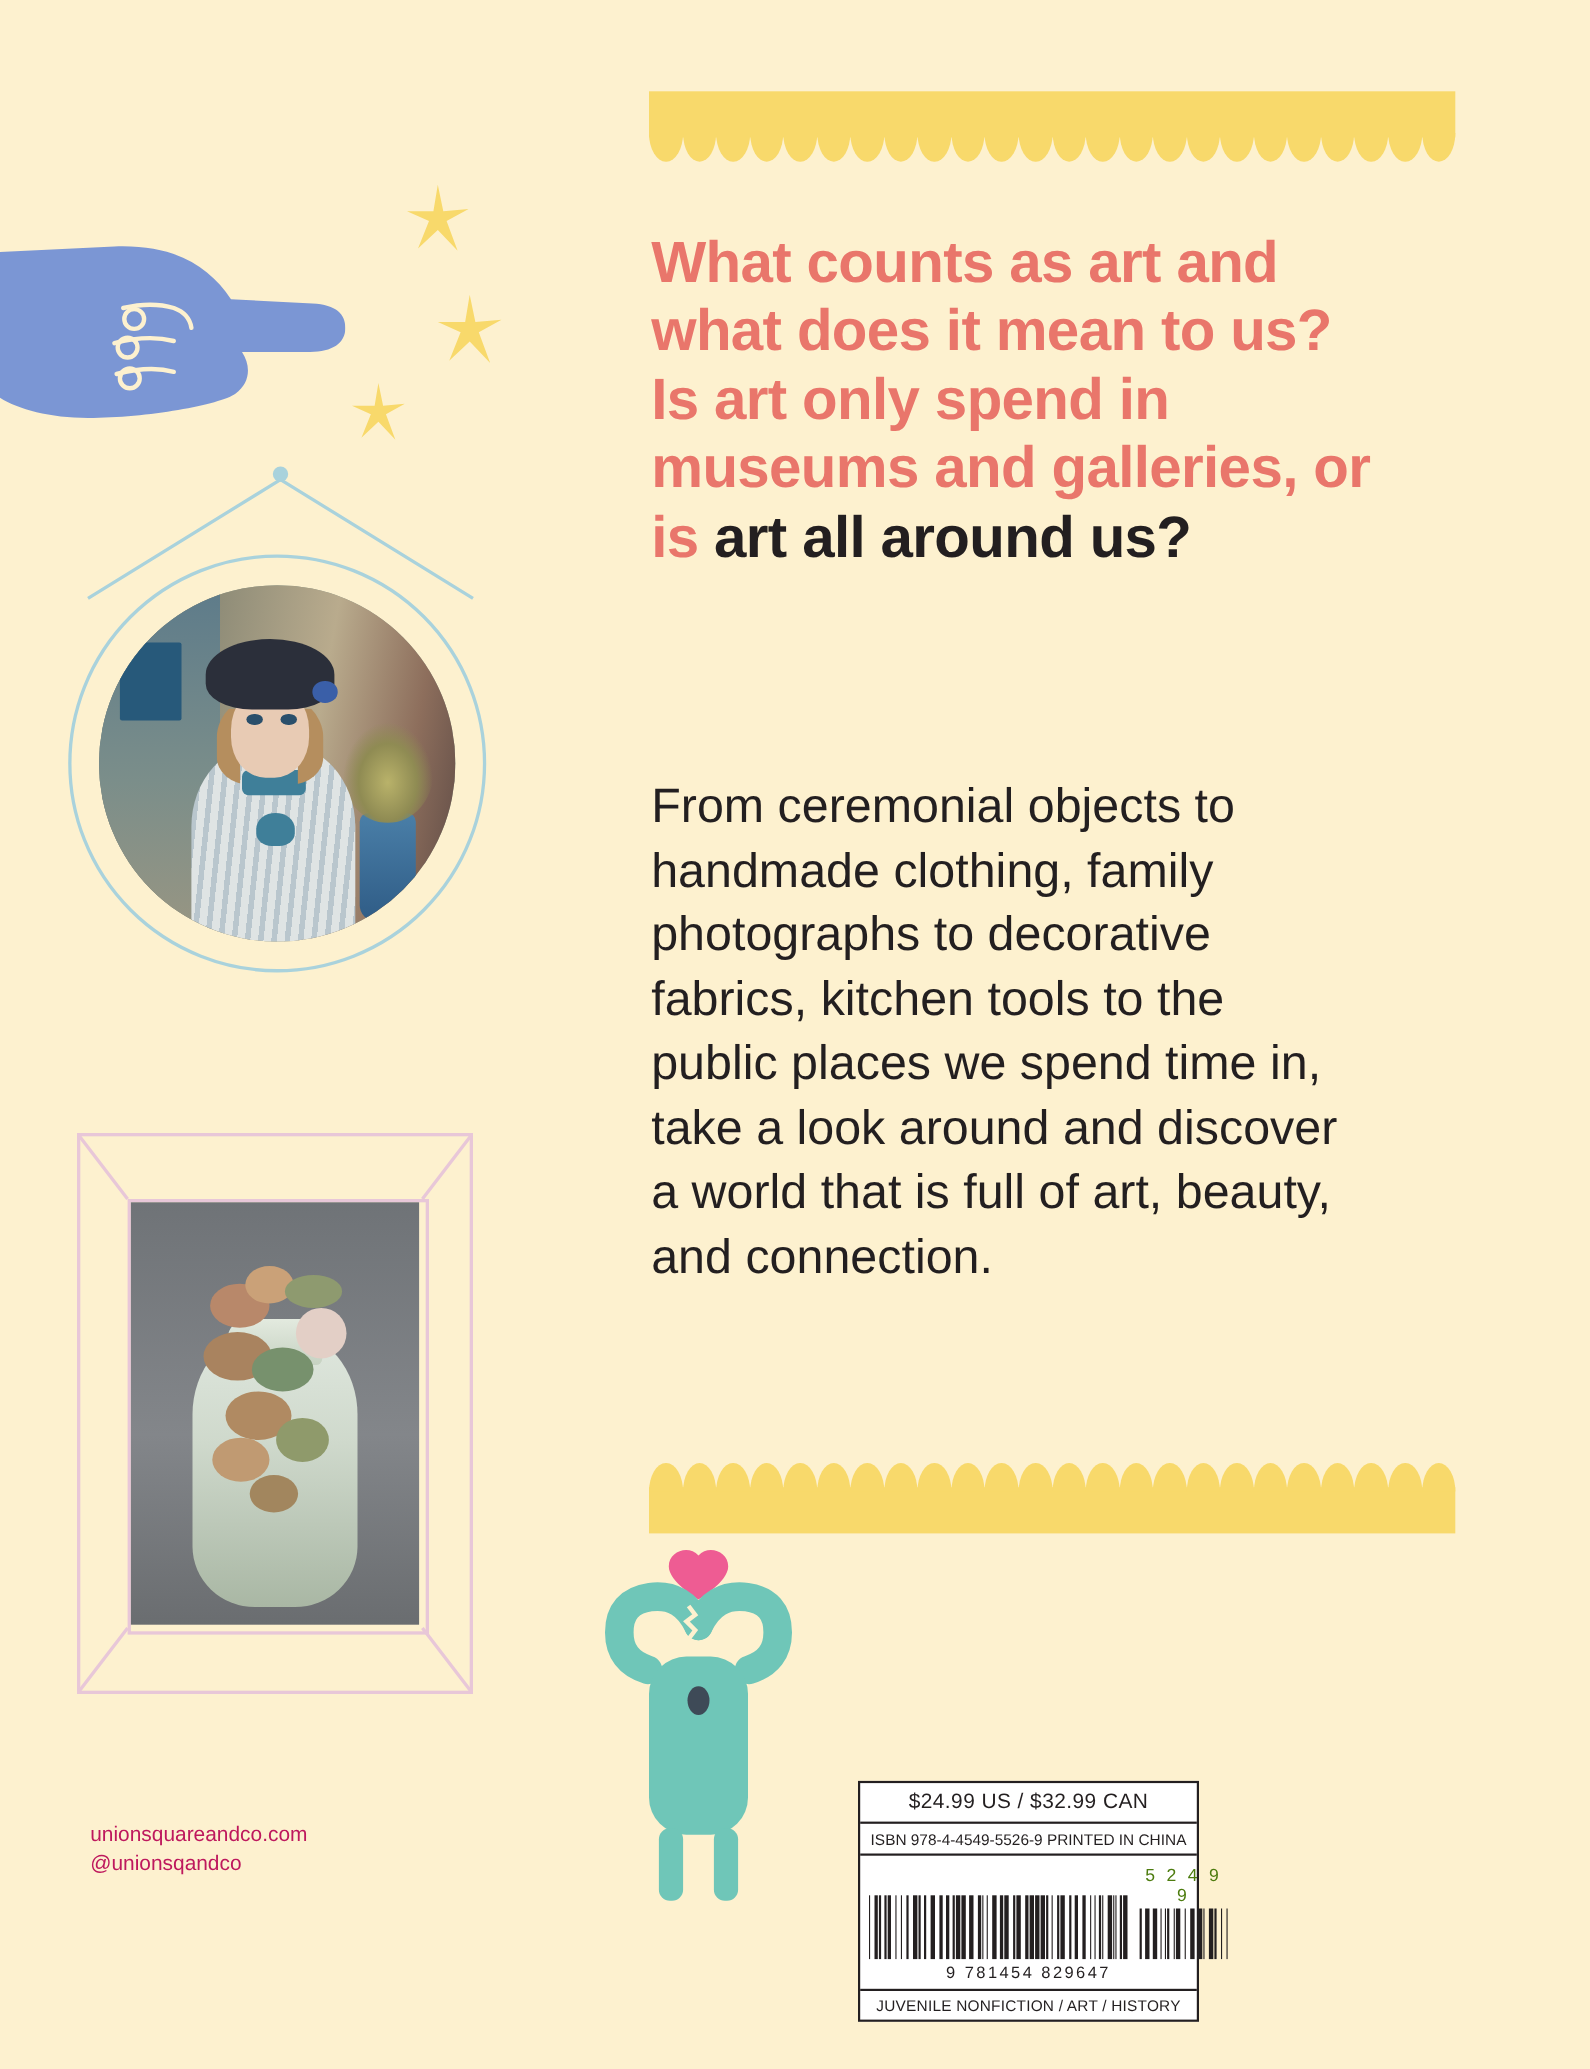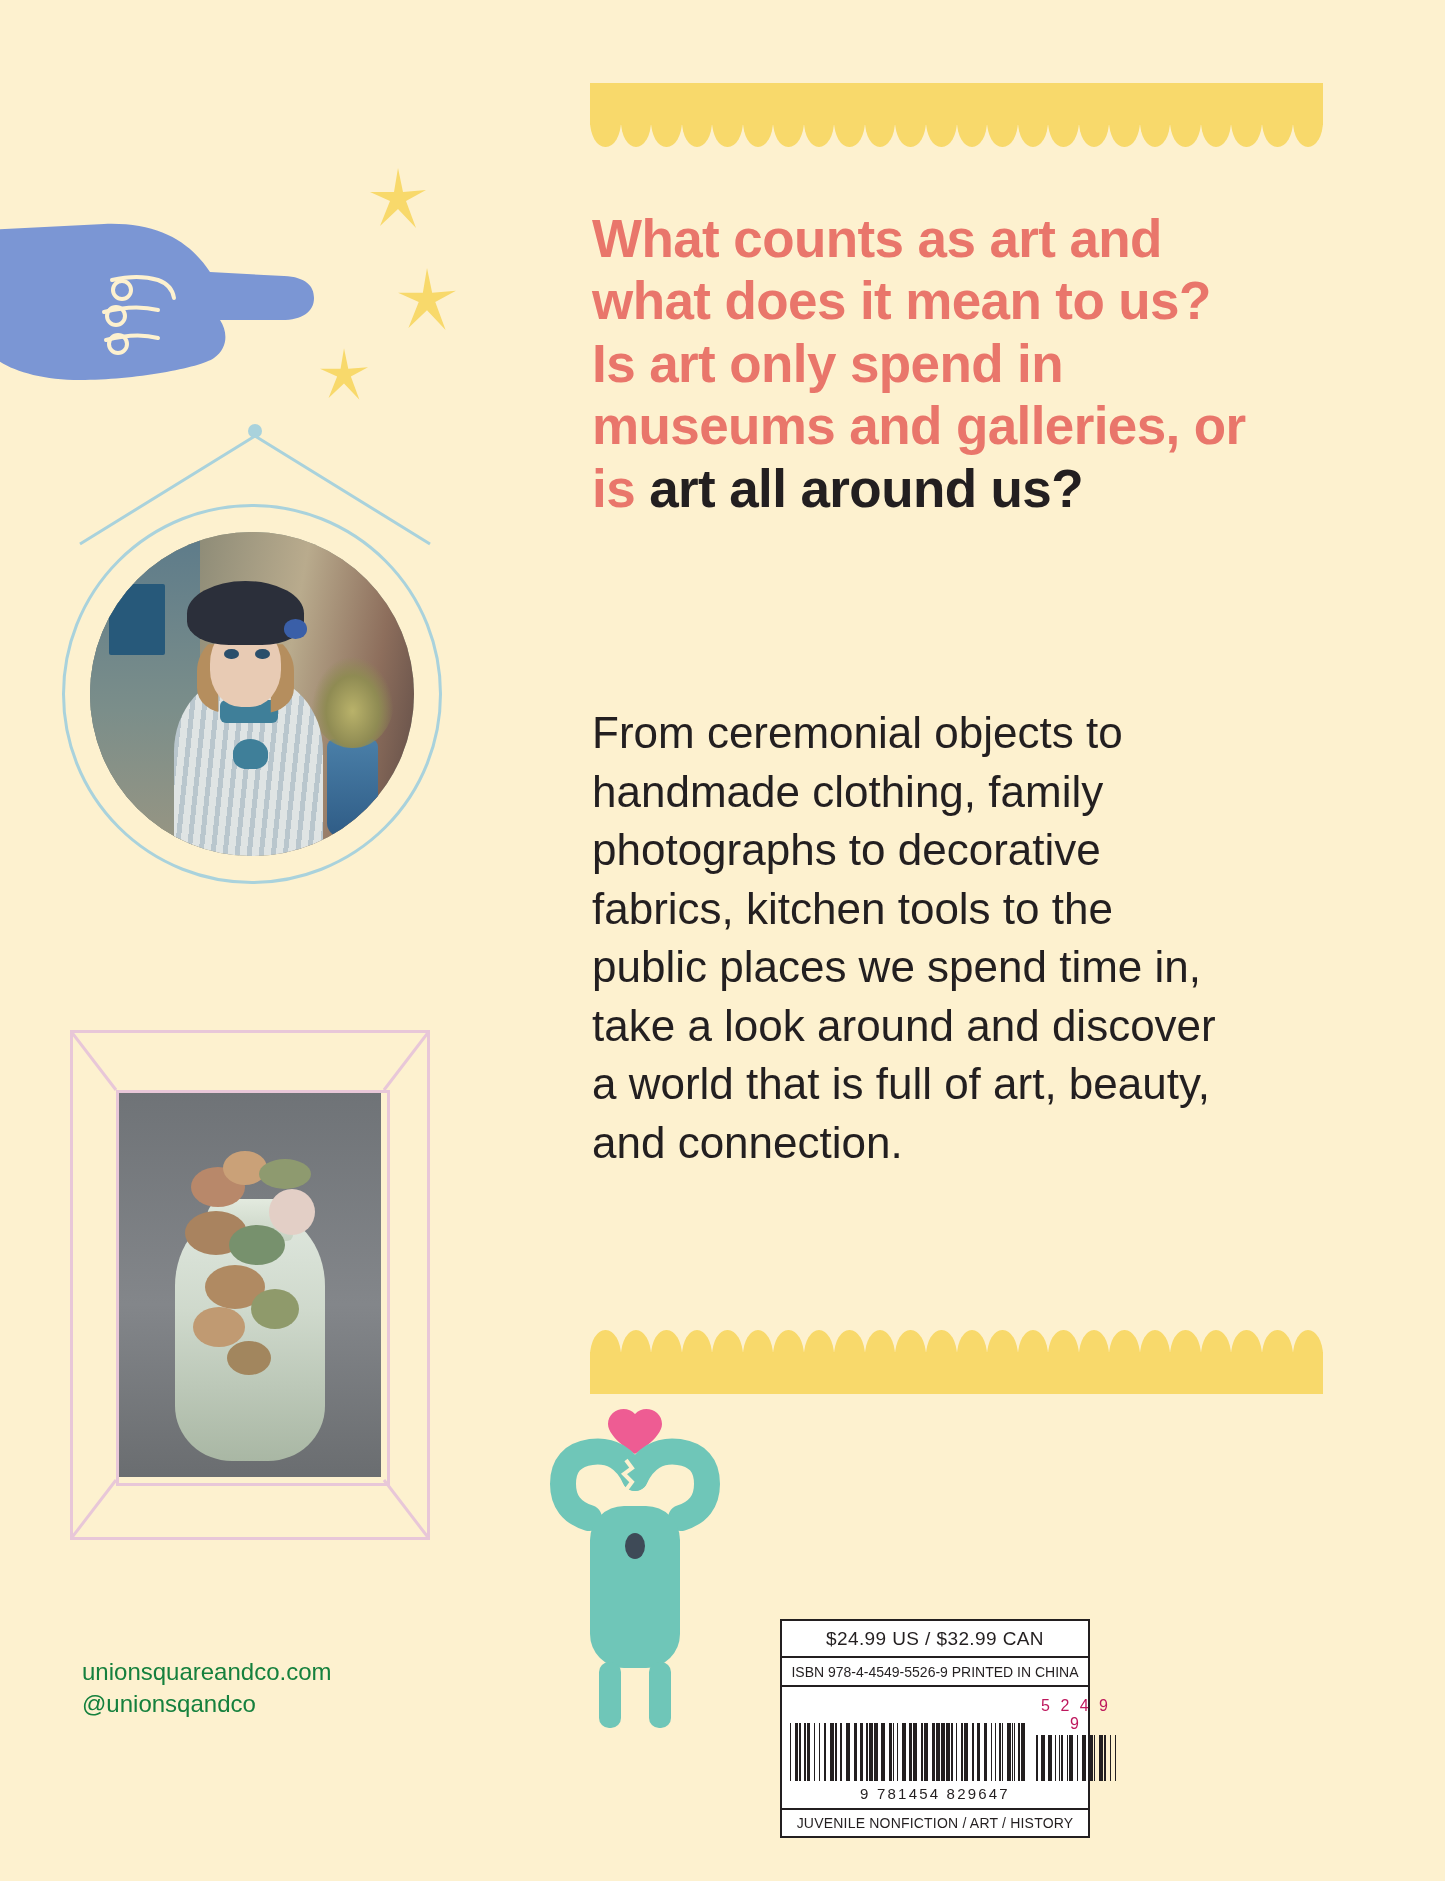--- a/index.html
+++ b/index.html
@@ -329,23 +329,23 @@
     position: relative;
   }
   .pub-name {
     font-size: 25px;
     line-height: 1.12;
     color: #231F20;
     font-weight: 400;
   }
   .pub-web {
     margin-top: 26px;
-    font-size: 24px;
+    font-size: 19px;
     line-height: 1.35;
-    color: #15803d;
+    color: #be185d;
   }
 
   
   .barcode-block {
     position: absolute;
     left: 780px;
     top: 1619px;
     width: 310px;
     border: 2px solid #231F20;
     background: #fff;
@@ -386,21 +386,21 @@
   .bc-main {
     flex: 1 1 auto;
   }
   .bc-addon {
     width: 92px;
   }
   .bc-addon-num {
     text-align: center;
     font-size: 16px;
     letter-spacing: 3px;
-    color: #be185d;
+    color: #4d7c0f;
     margin-bottom: 2px;
   }
   .bc-num {
     text-align: center;
     font-size: 15px;
     letter-spacing: 2.2px;
     padding: 0 0 6px;
     color: #231F20;
   }
   .bc-cat {

